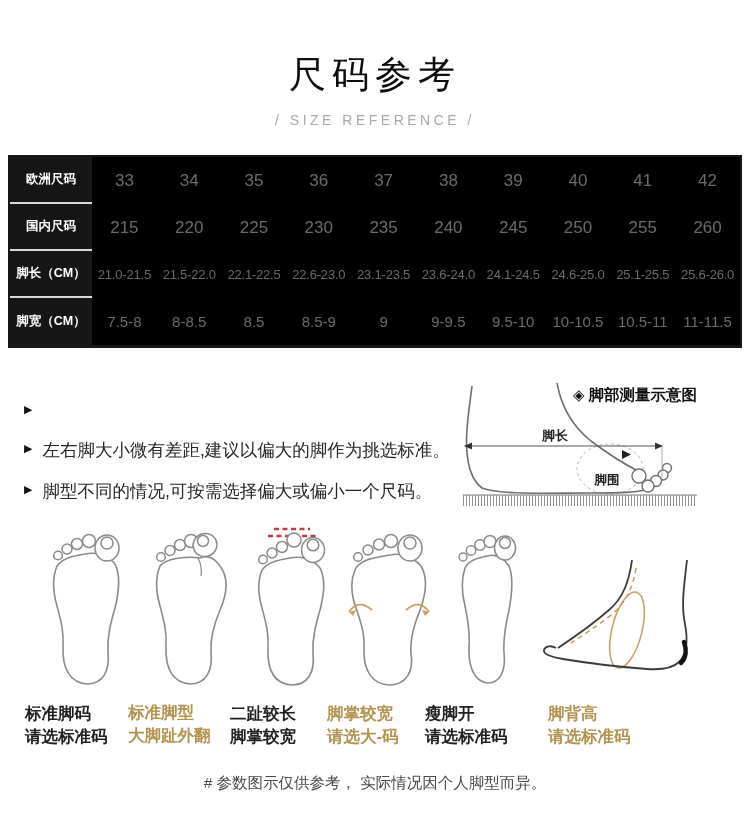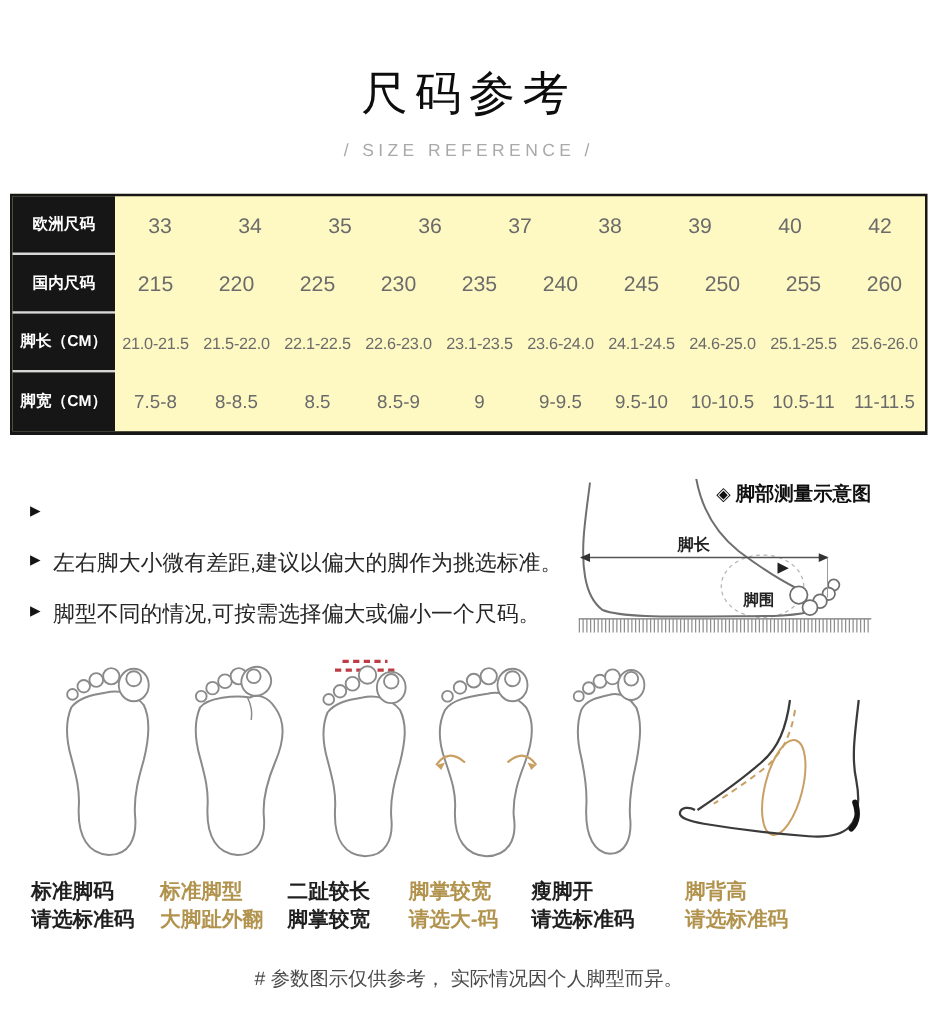--- a/index.html
+++ b/index.html
@@ -6,21 +6,21 @@
   .page{position:relative;width:750px;height:816px;background:#ffffff;overflow:hidden;
         font-family:"Liberation Sans","DejaVu Sans",sans-serif;color:#222;}
 
   
   .header{position:absolute;top:50px;left:0;width:100%;text-align:center;}
   .title{font-size:37px;font-weight:400;color:#0d0d0d;letter-spacing:6px;}
   .subtitle{margin-top:12px;font-size:14px;color:#a9a9a9;letter-spacing:3.5px;font-weight:500;}
 
   
   .size-table{position:absolute;top:155px;left:8px;width:734px;height:193px;box-sizing:border-box;
-              border:2px solid #161616;border-bottom-width:3px;display:flex;flex-direction:column;background:#fef9c3;}
+              border:2px solid #161616;border-bottom-width:3px;display:flex;flex-direction:column;background:#000000;}
   .t-row{flex:1;display:flex;}
   .t-label{flex:0 0 82px;background:#161616;color:#ffffff;display:flex;align-items:center;justify-content:center;
            font-size:12.5px;font-weight:700;box-sizing:border-box;}
   .t-row:not(:last-child) .t-label{border-bottom:2px solid #d8d8d8;}
   .t-values{flex:1;display:flex;}
   .t-cell{flex:1;display:flex;align-items:center;justify-content:center;color:#6b6b6b;font-size:17px;}
   .row-len .t-cell{font-size:13px;letter-spacing:-0.2px;text-align:right;}
   .row-wid .t-cell{font-size:15px;}
 
   
@@ -60,20 +60,21 @@
       <div class="t-label">欧洲尺码</div>
       <div class="t-values">
         <div class="t-cell">33</div>
         <div class="t-cell">34</div>
         <div class="t-cell">35</div>
         <div class="t-cell">36</div>
         <div class="t-cell">37</div>
         <div class="t-cell">38</div>
         <div class="t-cell">39</div>
         <div class="t-cell">40</div>
+        <div class="t-cell">41</div>
         <div class="t-cell">42</div>
       </div>
     </div>
     <div class="t-row">
       <div class="t-label">国内尺码</div>
       <div class="t-values">
         <div class="t-cell">215</div>
         <div class="t-cell">220</div>
         <div class="t-cell">225</div>
         <div class="t-cell">230</div>

